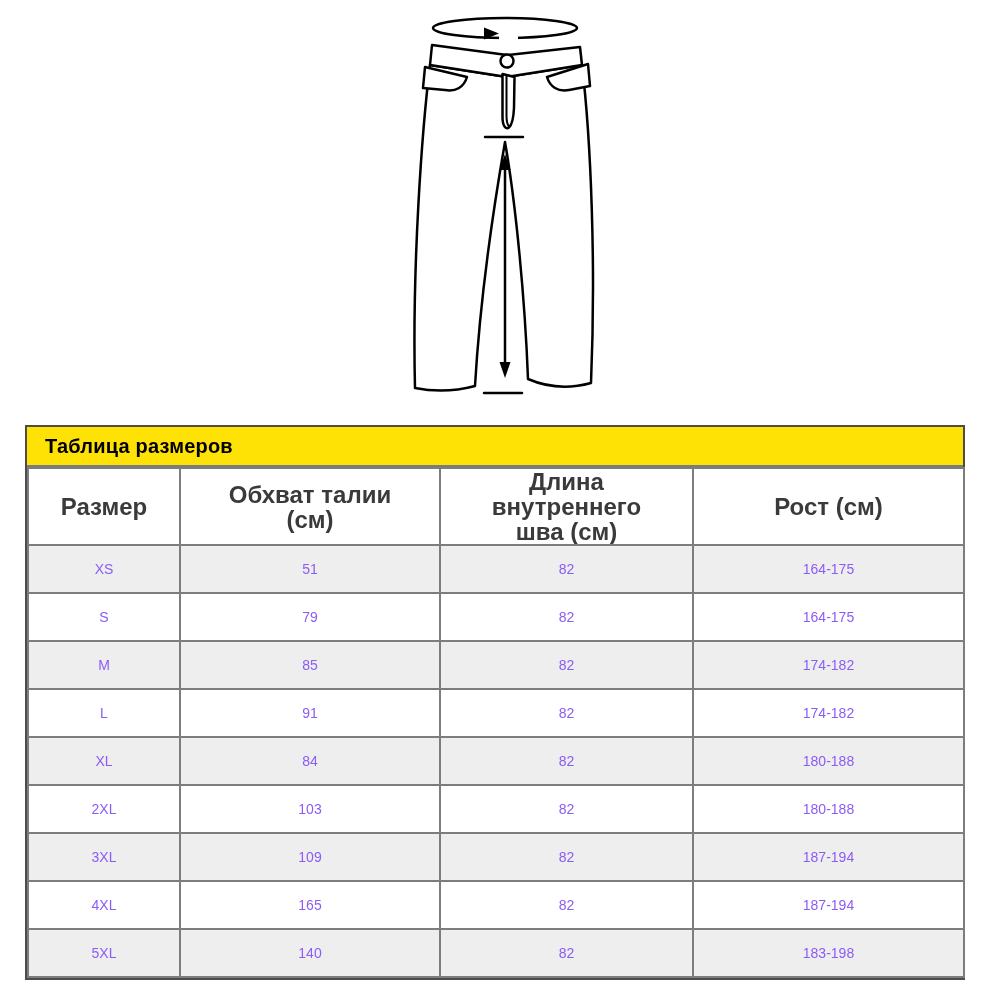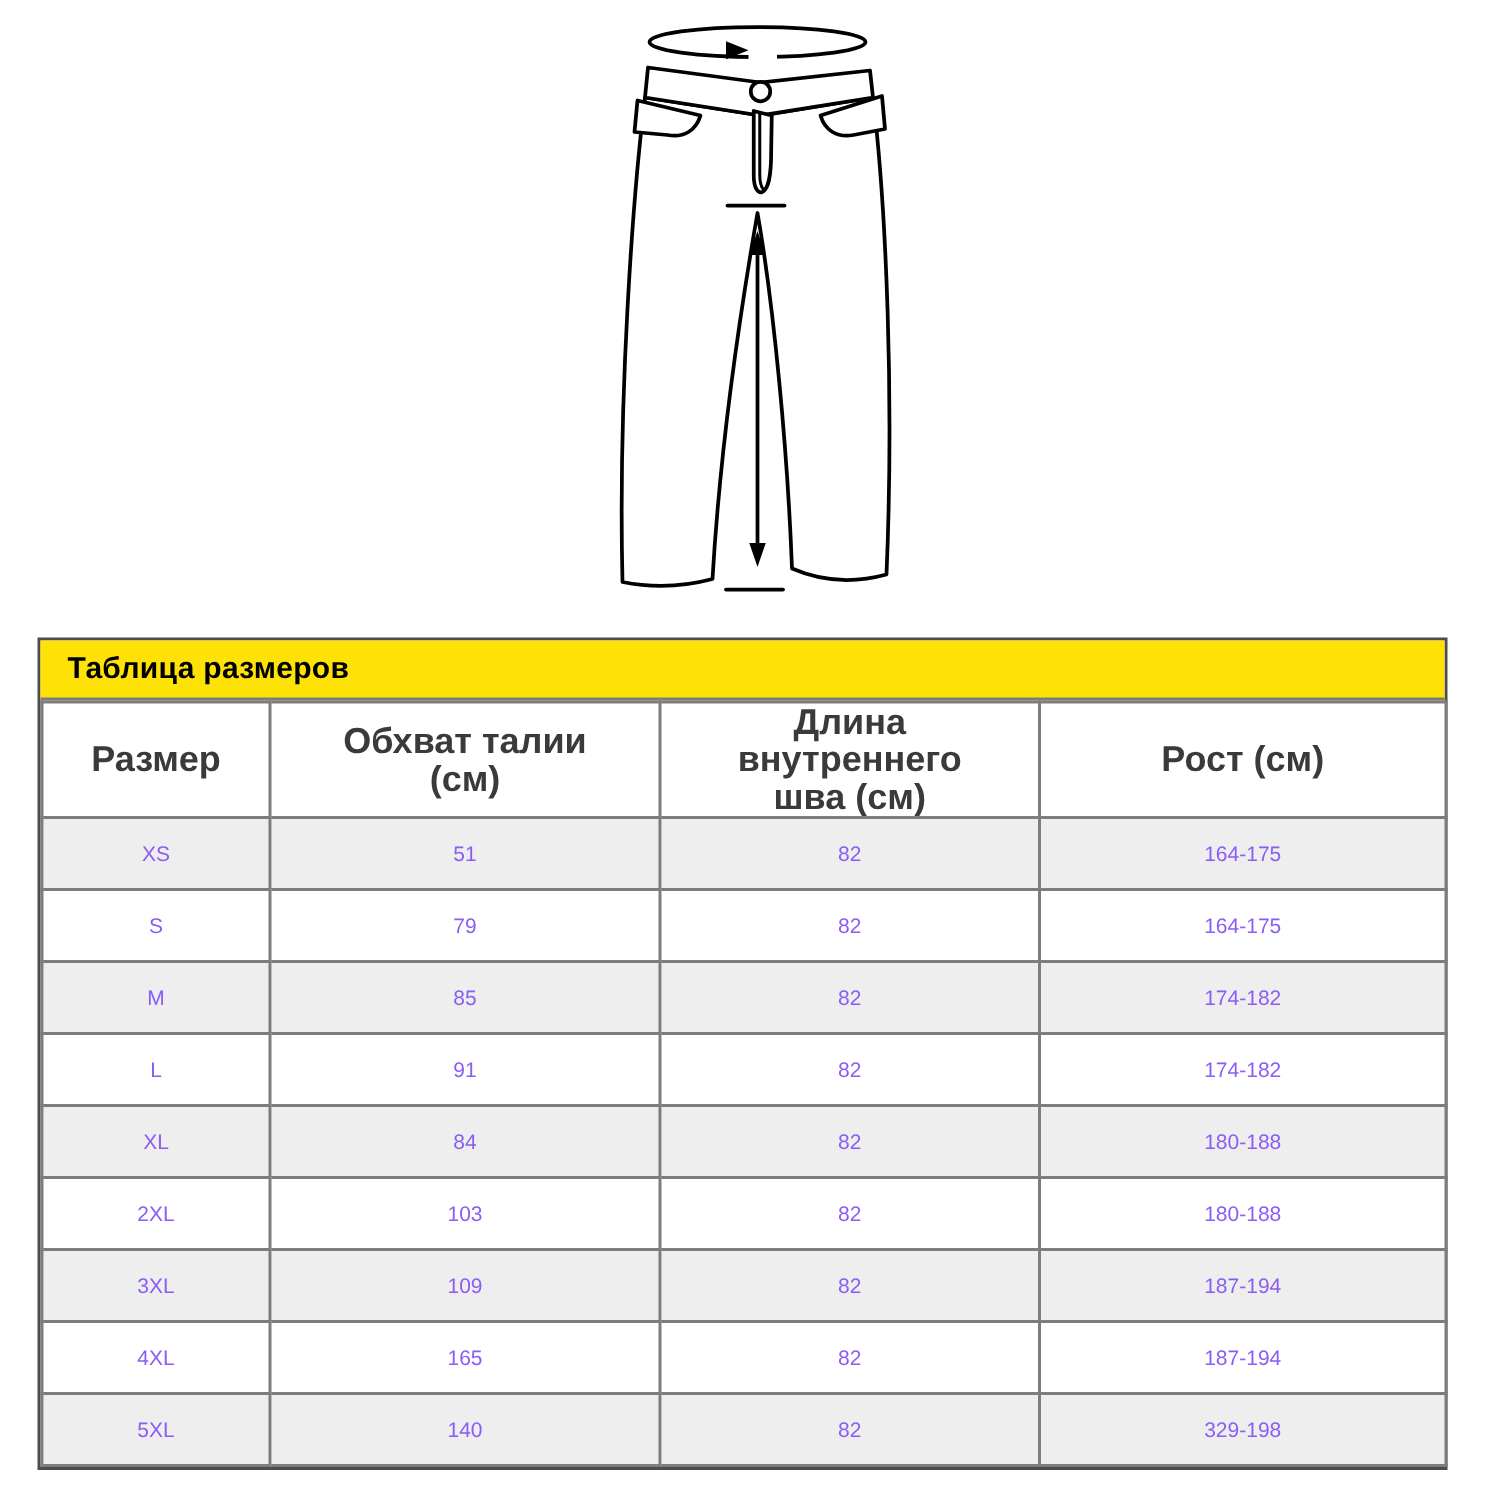--- a/index.html
+++ b/index.html
@@ -149,18 +149,18 @@
         <tr>
           <td>4XL</td>
           <td>165</td>
           <td>82</td>
           <td>187-194</td>
         </tr>
         <tr class="alt">
           <td>5XL</td>
           <td>140</td>
           <td>82</td>
-          <td>329-198</td>
+          <td>183-198</td>
         </tr>
       </tbody>
     </table>
   </div>
 </div>
 
 </body></html>

